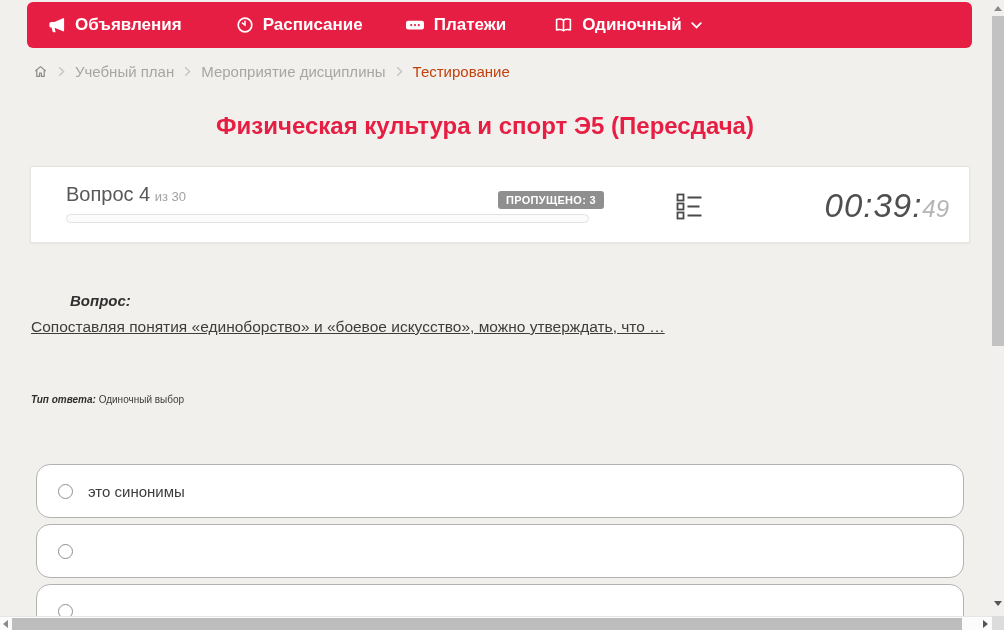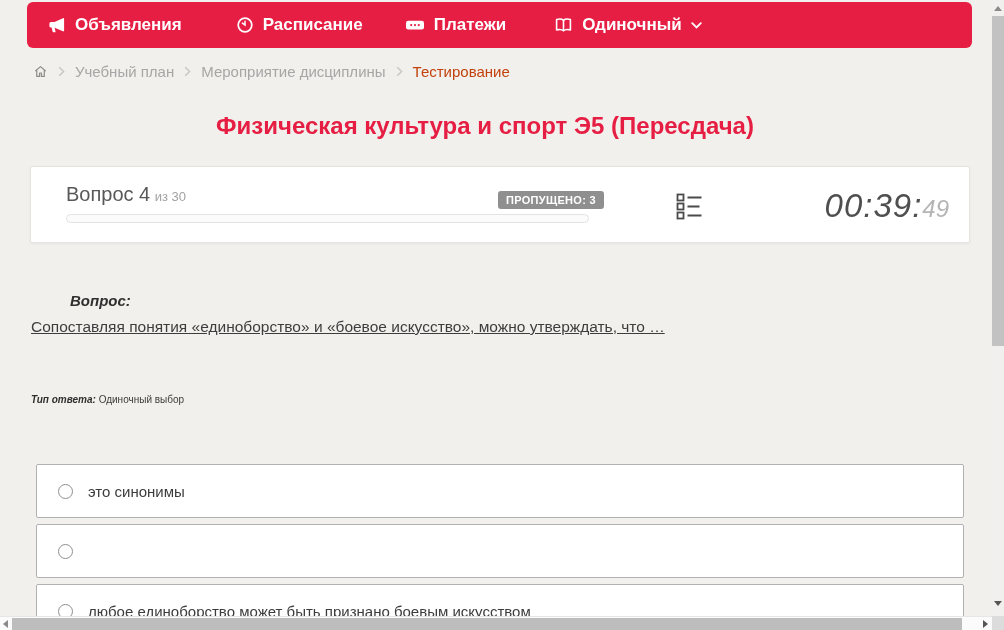--- a/index.html
+++ b/index.html
@@ -47,21 +47,21 @@
   .timer .sec { font-size:24px; color:#b5b5b5; letter-spacing:0; }
 
   
   .q-label { position:absolute; left:31px; top:292px; font-size:15px; font-weight:bold; font-style:italic; color:#2f2f2f;margin-left:39px; }
   .q-text  { position:absolute; left:31px; top:318px; width:910px; font-size:15.5px; color:#3d3d3d;text-decoration:underline; }
   .q-type  { position:absolute; left:31px; top:378px; font-size:10px; color:#3d3d3d;margin-top:16px; }
   .q-type-label { font-weight:bold; font-style:italic; color:#2f2f2f; }
 
   
   .answers { position:absolute; left:36px; top:464px; width:928px; }
-  .answer { height:54px; margin-bottom:6px; background:#fff; border:1px solid #b2b2b2; border-radius:2px;
+  .answer { height:54px; margin-bottom:6px; background:#fff; border:1px solid #b2b2b2; border-radius:14px;
             display:flex; align-items:center; padding-left:21px; gap:15px; cursor:pointer; }
   .radio { width:15px; height:15px; border:1px solid #8f8f8f; border-radius:50%; background:#fff; flex:0 0 15px; }
   .answer-label { font-size:15px; color:#3c3c3c; }
 
   
   .vscroll { position:absolute; right:0; top:0; width:12px; height:616px; background:#f1f0ee; }
   .vthumb { position:absolute; left:0; top:16px; width:12px; height:330px; background:#c2c2c2; }
   .arr { position:absolute; width:0; height:0; }
   .arr-up   { left:2px; top:6px;  border-left:4px solid transparent; border-right:4px solid transparent; border-bottom:5px solid #8a8a8a; }
   .arr-down { left:2px; top:601px; border-left:4px solid transparent; border-right:4px solid transparent; border-top:5px solid #555; }
@@ -186,21 +186,20 @@
   <div class="answers">
     <div class="answer">
       <span class="radio"></span>
       <span class="answer-label">это синонимы</span>
     </div>
     <div class="answer">
       <span class="radio"></span>
     </div>
     <div class="answer">
       <span class="radio"></span>
-      <span class="answer-label">любое единоборство может быть признано боевым искусством</span>
     </div>
   </div>
 
   <div class="vscroll">
     <span class="arr arr-up"></span>
     <div class="vthumb"></div>
     <span class="arr arr-down"></span>
   </div>
   <div class="hscroll">
     <span class="arr arr-left"></span>

